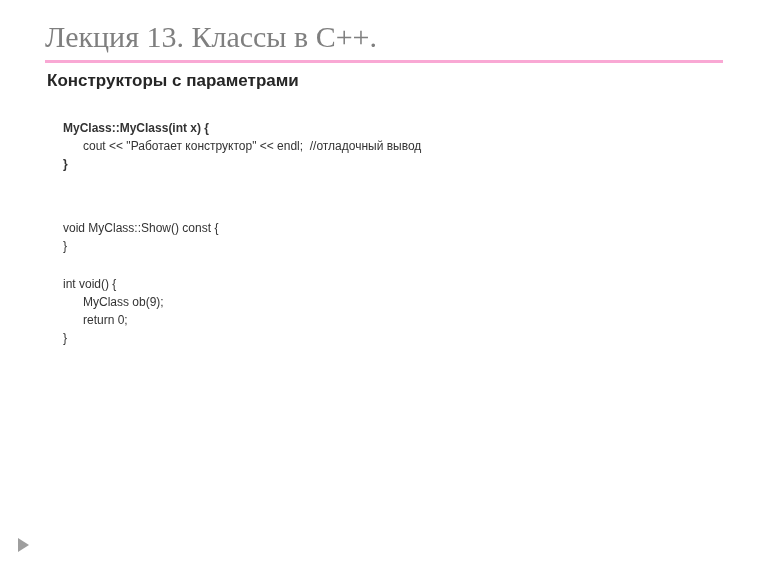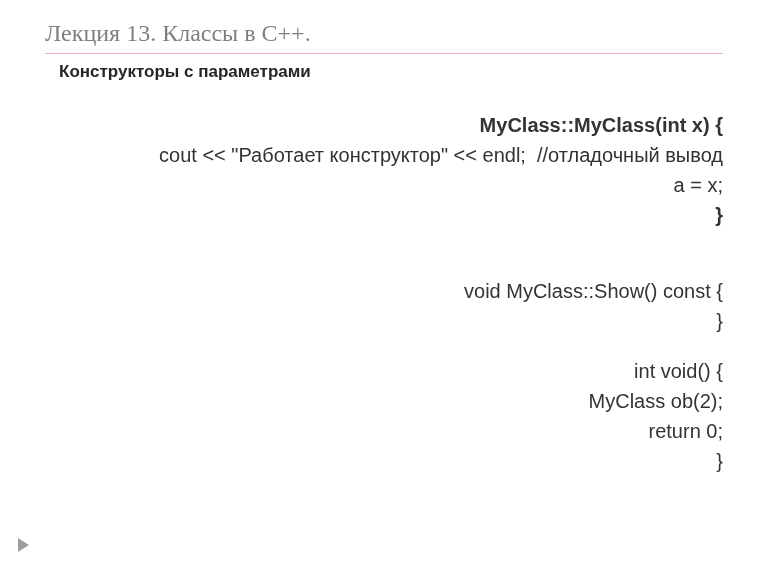--- a/index.html
+++ b/index.html
@@ -9,41 +9,40 @@
       background: #ffffff;
       font-family: Arial, "Helvetica Neue", Helvetica, sans-serif;
       position: relative;
       overflow: hidden;
     }
     .slide {
       padding: 20px 45px 20px 45px;
     }
     .title {
       color: #7f7f7f;
-      font-size: 24px;
+      font-size: 30px;
       font-weight: 400;
       padding-bottom: 6px;
-      border-bottom: 1px solid #f9a8d4;
+      border-bottom: 3px solid #f9a8d4;
       margin-bottom: 8px;
       font-family: "Times New Roman", Times, serif;
     }
     .subtitle {
       color: #262626;
       font-size: 17px;
       font-weight: bold;
       margin-bottom: 28px;
-      margin-left: 14px;
+      margin-left: 2px;
     }
     .code-wrap {
       margin-left: 18px;
-      font-size: 20px;
+      font-size: 12px;
       line-height: 1.5;
       font-family: Arial, sans-serif;
       color: #333333;
-      text-align: right;
     }
     .code-line { white-space: pre; }
     .bold { font-weight: bold; }
     .block-gap { height: 26px; }
     .block-gap-sm { height: 20px; }
     .marker {
       position: absolute;
       left: 18px;
       bottom: 24px;
       width: 0;
@@ -56,31 +55,30 @@
 </head>
 <body>
 
 <div class="slide">
   <h1 class="title">Лекция 13. Классы в С++.</h1>
   <div class="subtitle">Конструкторы с параметрами</div>
 
   <div class="code-wrap">
     <div class="code-line bold">MyClass::MyClass(int x) {</div>
     <div class="code-line">      cout &lt;&lt; "Работает конструктор" &lt;&lt; endl;  //отладочный вывод</div>
-    <div class="code-line">      a = x;</div>
     <div class="code-line bold">}</div>
 
     <div class="block-gap"></div>
     <div class="block-gap-sm"></div>
 
     <div class="code-line">void MyClass::Show() const {</div>
     <div class="code-line">}</div>
 
     <div class="block-gap-sm"></div>
 
     <div class="code-line">int void() {</div>
-    <div class="code-line">      MyClass ob(2);</div>
+    <div class="code-line">      MyClass ob(9);</div>
     <div class="code-line">      return 0;</div>
     <div class="code-line">}</div>
   </div>
 </div>
 
 <div class="marker"></div>
 
 </body></html>

